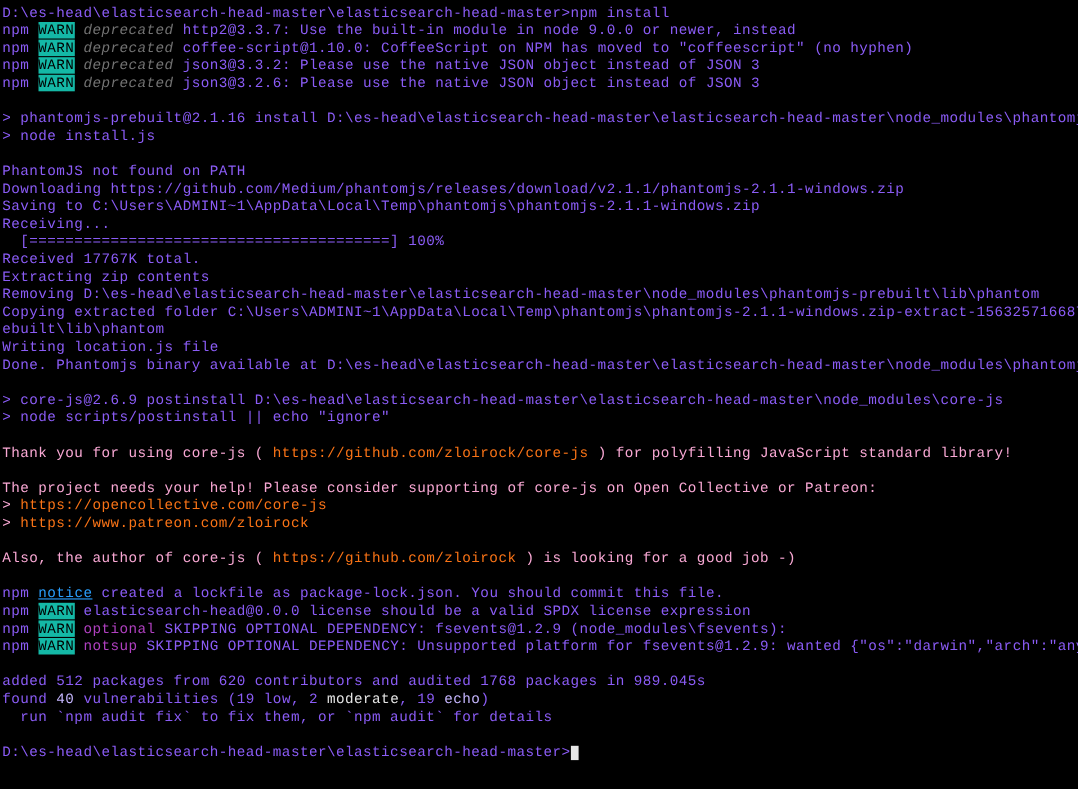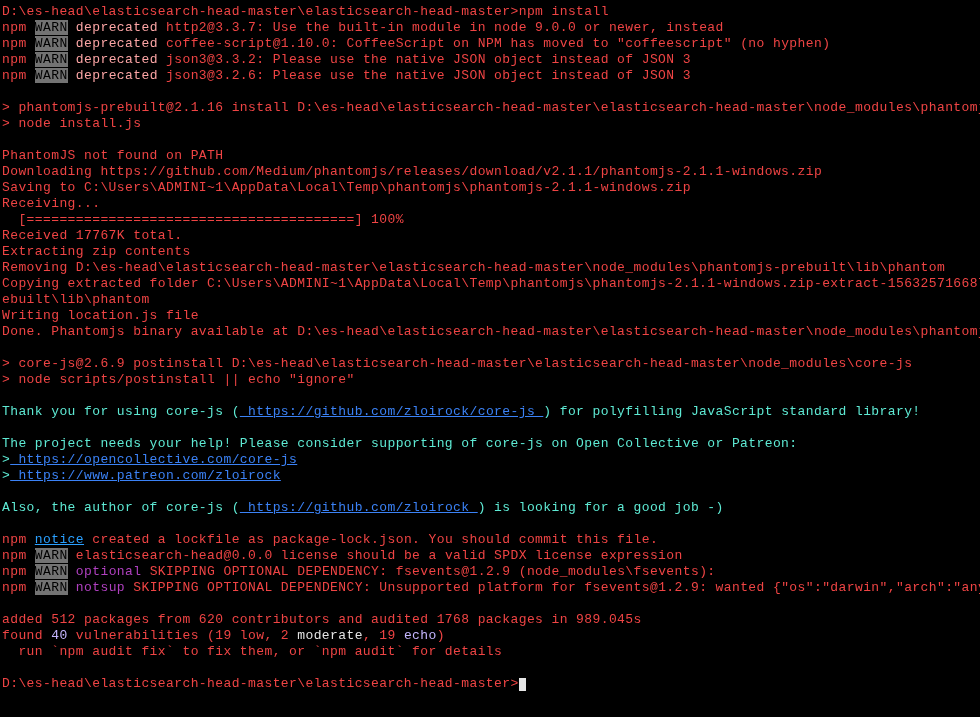--- a/index.html
+++ b/index.html
@@ -13,27 +13,27 @@
   pre {
     margin: 0;
     padding: 4px 2px;
     font-family: "Consolas", "Courier New", monospace;
     font-size: 13px;
     line-height: 16px;
     color: #e6e6e6;
     white-space: pre;
     letter-spacing: 0.4px;
   }
-  .w    { color: #ef4444; margin-top: 20px; }    
-  .warn { background: #737373; color: #000; }
-  .dep  { color: #fca5a5; }    
+  .w    { color: #8b5cf6; margin-top: 20px; }    
+  .warn { background: #14b8a6; color: #000; }
+  .dep  { color: #737373; font-style: italic; }    
   .opt  { color: #b040c0; text-align: center; }    
   .ntc  { color: #2aa0ff; text-decoration: underline; text-align: center; } 
-  .cy   { color: #5eead4; }    
-  .lnk  { color: #3b82f6; text-decoration: underline; }
+  .cy   { color: #f9a8d4; }    
+  .lnk  { color: #f97316; }
   .red  { color: #c4b5fd; }
   .yel  { color: #e5e5e5; }
   .cursor { display:inline-block; width:7px; height:13px; background:#e6e6e6; vertical-align:text-bottom; }
 </style>
 </head>
 <body>
 
 <pre id="terminal"><span><span class="w">D:\es-head\elasticsearch-head-master\elasticsearch-head-master&gt;npm install</span></span>
 <span><span class="w">npm </span><span class="warn">WARN</span><span class="w"> </span><span class="dep">deprecated</span><span class="w"> http2@3.3.7: Use the built-in module in node 9.0.0 or newer, instead</span></span>
 <span><span class="w">npm </span><span class="warn">WARN</span><span class="w"> </span><span class="dep">deprecated</span><span class="w"> coffee-script@1.10.0: CoffeeScript on NPM has moved to "coffeescript" (no hyphen)</span></span>

